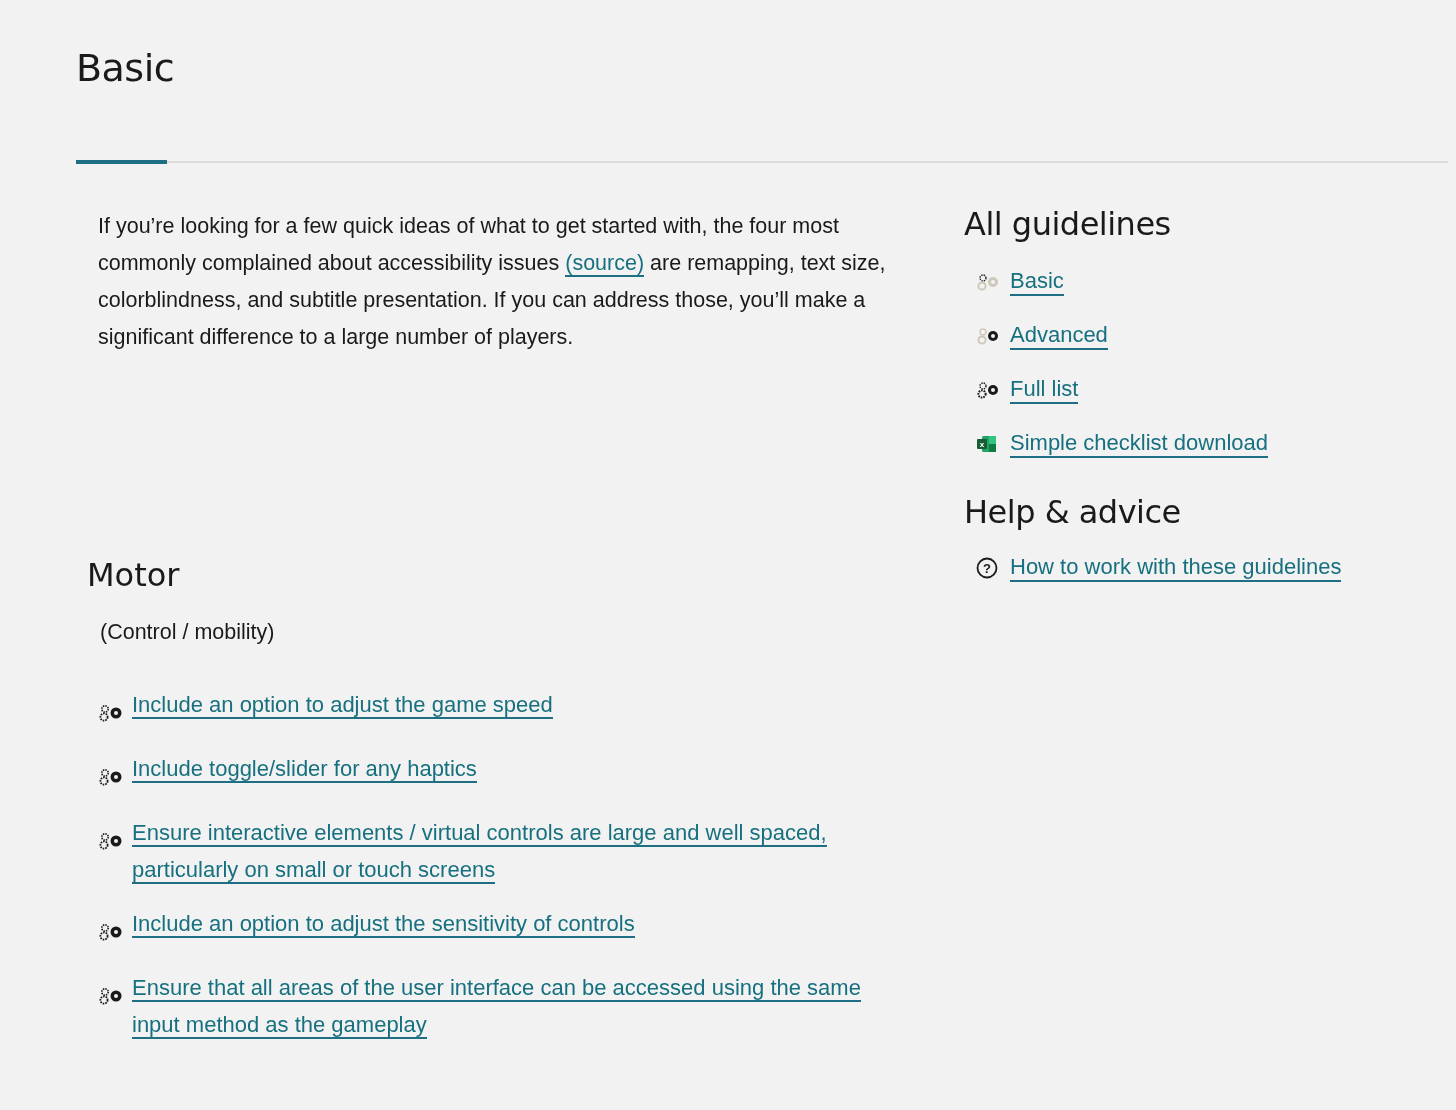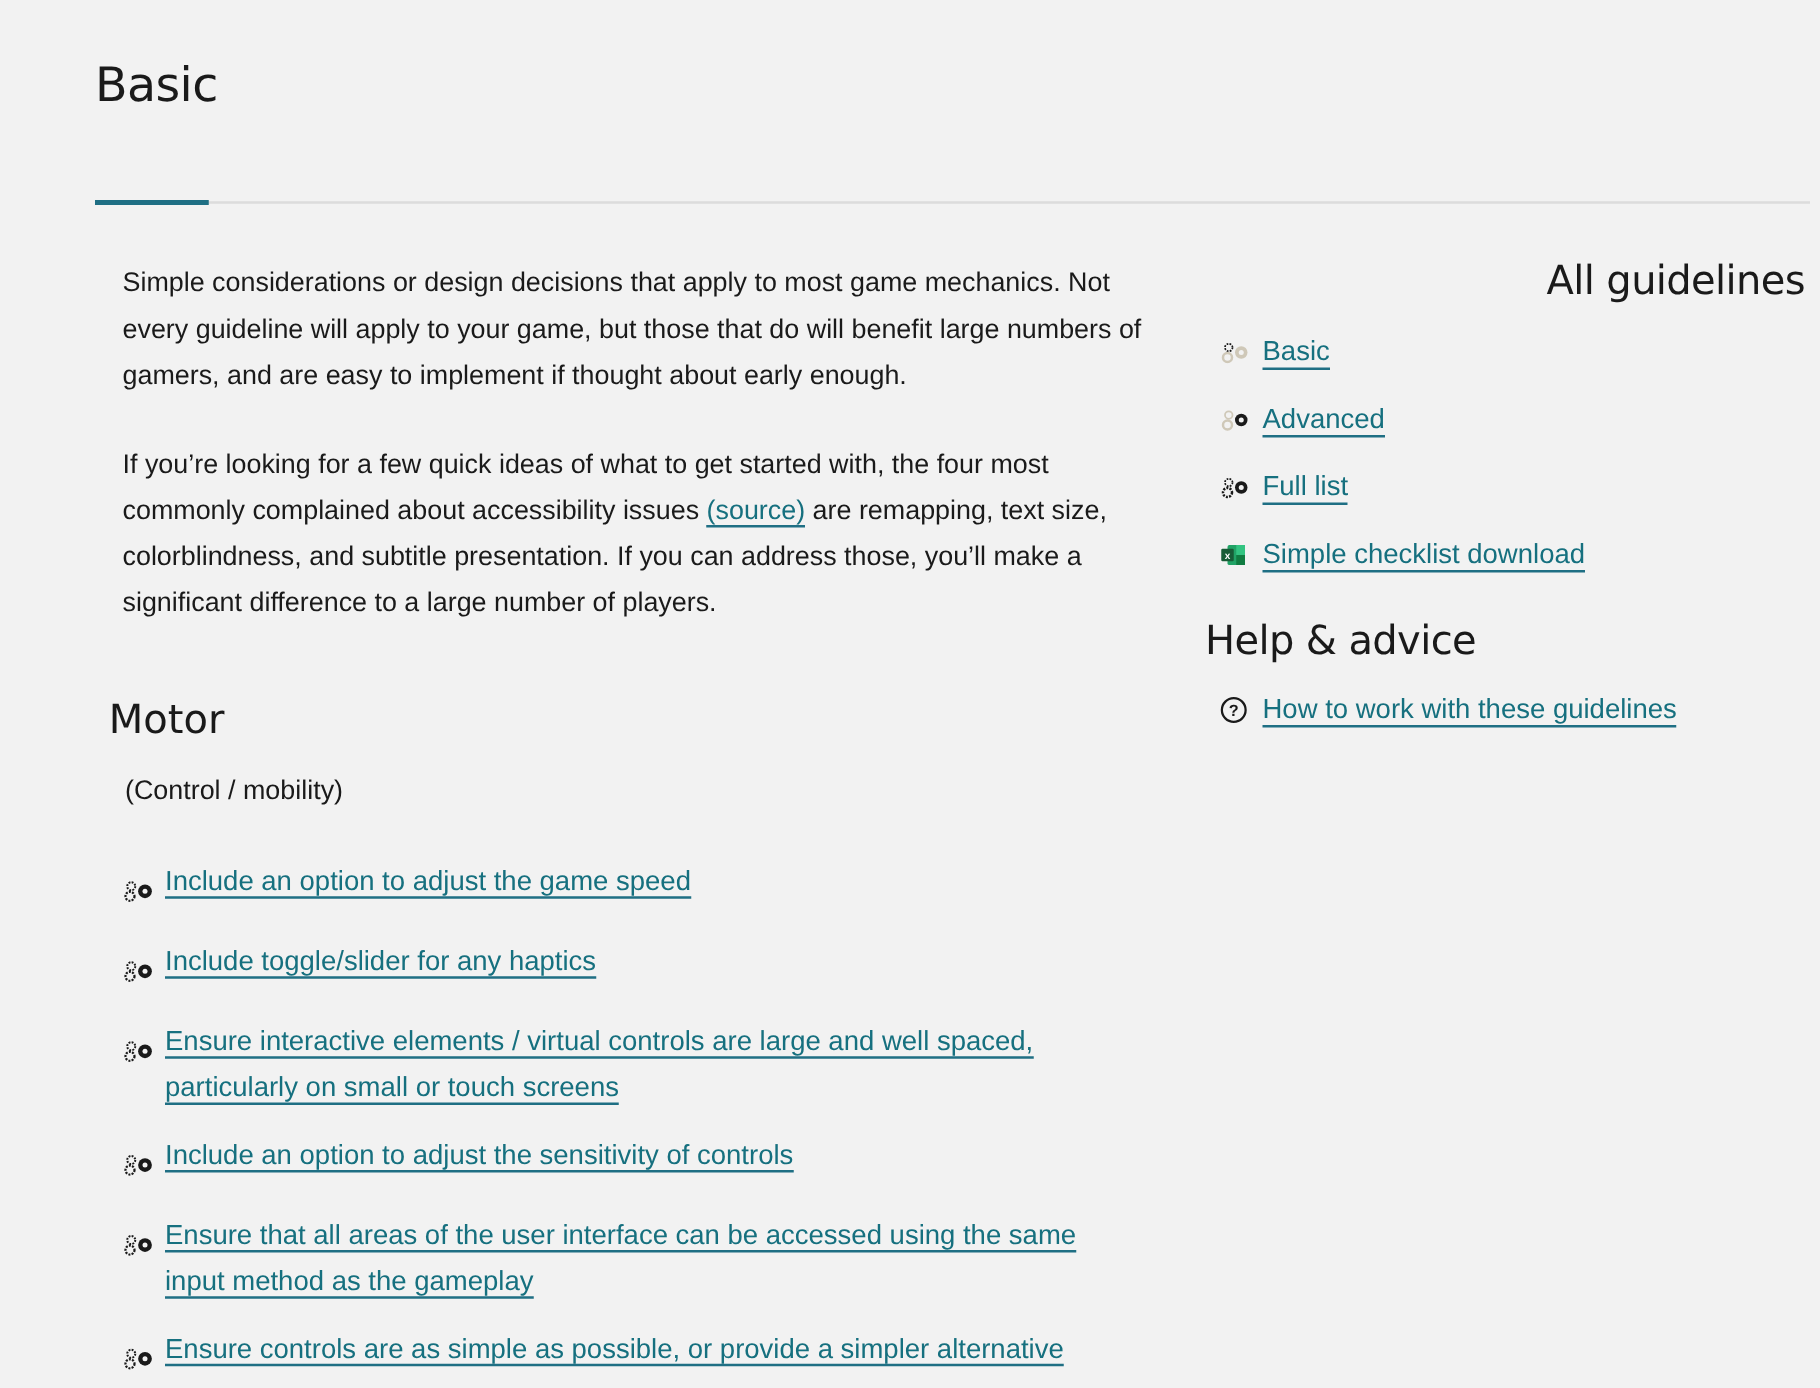--- a/index.html
+++ b/index.html
@@ -33,32 +33,31 @@
     .guide-list { position: absolute; left: 98px; top: 686px; width: 800px; list-style: none; margin: 0; padding: 0; }
     .guide-item { display: flex; align-items: flex-start; font-size: 22px; line-height: 37px; margin-bottom: 17px; }
     .guide-item .gears { flex: 0 0 34px; padding-top: 10px; }
     .guide-item .txt { flex: 1; }
     .guide-item .txt a { line-height: 37px; }
     .aside { position: absolute; left: 964px; top: 205px; width: 480px; }
     .aside h2 { font-size: 32px; font-weight: 400; margin: 0; font-family: "DejaVu Sans", sans-serif; color: #1a1a1a; letter-spacing: -0.5px; }
     .aside ul { list-style: none; margin: 0; padding: 0 0 0 12px; }
     .aside li { display: flex; align-items: center; font-size: 22px; height: 54px; }
     .aside li .ic { width: 34px; display: inline-flex; align-items: center; }
-    .all-title { margin-bottom: 12px !important; text-align: right; }
+    .all-title { margin-bottom: 12px !important; }
     .help-title { margin-top: 22px !important; margin-bottom: 10px !important; }
   </style>
 </head>
 <body>
 
 <h1 class="page-title">Basic</h1>
 <div class="tab-rule"></div>
 <div class="tab-active"></div>
 
 <div class="main">
-  <p class="para">Simple considerations or design decisions that apply to most game mechanics. Not every guideline will apply to your game, but those that do will benefit large numbers of gamers, and are easy to implement if thought about early enough.</p>
   <p class="para"><span>If you’re looking for a few quick ideas of what to get started with, the four most commonly complained about accessibility issues </span><a class="link">(source)</a><span> are remapping, text size, colorblindness, and subtitle presentation. If you can address those, you’ll make a significant difference to a large number of players.</span></p>
 </div>
 
 <h2 class="section-title">Motor</h2>
 <p class="section-sub">(Control / mobility)</p>
 
 <ul class="guide-list">
   <li class="guide-item">
     <span class="gears"><svg width="26" height="18" viewBox="0 0 26 18">
           <g fill="#1a1a1a">
@@ -106,31 +105,20 @@
   <li class="guide-item">
     <span class="gears"><svg width="26" height="18" viewBox="0 0 26 18">
           <g fill="#1a1a1a">
             <circle cx="7" cy="5" r="3.2" fill="none" stroke="#1a1a1a" stroke-width="1.6" stroke-dasharray="1.5 1"></circle>
             <circle cx="6" cy="13" r="3.6" fill="none" stroke="#1a1a1a" stroke-width="1.8" stroke-dasharray="1.6 1"></circle>
             <circle cx="18" cy="9" r="5.5" fill="#1a1a1a"></circle>
             <circle cx="18" cy="9" r="2" fill="#f2f2f2"></circle>
           </g>
         </svg></span>
     <span class="txt"><a class="link">Ensure that all areas of the user interface can be accessed using the same input method as the gameplay</a></span>
-  </li>
-  <li class="guide-item">
-    <span class="gears"><svg width="26" height="18" viewBox="0 0 26 18">
-          <g fill="#1a1a1a">
-            <circle cx="7" cy="5" r="3.2" fill="none" stroke="#1a1a1a" stroke-width="1.6" stroke-dasharray="1.5 1"></circle>
-            <circle cx="6" cy="13" r="3.6" fill="none" stroke="#1a1a1a" stroke-width="1.8" stroke-dasharray="1.6 1"></circle>
-            <circle cx="18" cy="9" r="5.5" fill="#1a1a1a"></circle>
-            <circle cx="18" cy="9" r="2" fill="#f2f2f2"></circle>
-          </g>
-        </svg></span>
-    <span class="txt"><a class="link">Ensure controls are as simple as possible, or provide a simpler alternative</a></span>
   </li>
 </ul>
 
 <aside class="aside">
   <h2 class="all-title">All guidelines</h2>
   <ul>
     <li>
       <span class="ic">
           <svg width="24" height="18" viewBox="0 0 24 18">
             <circle cx="7" cy="5" r="3" fill="none" stroke="#1a1a1a" stroke-width="1.4" stroke-dasharray="1.4 1"></circle>

